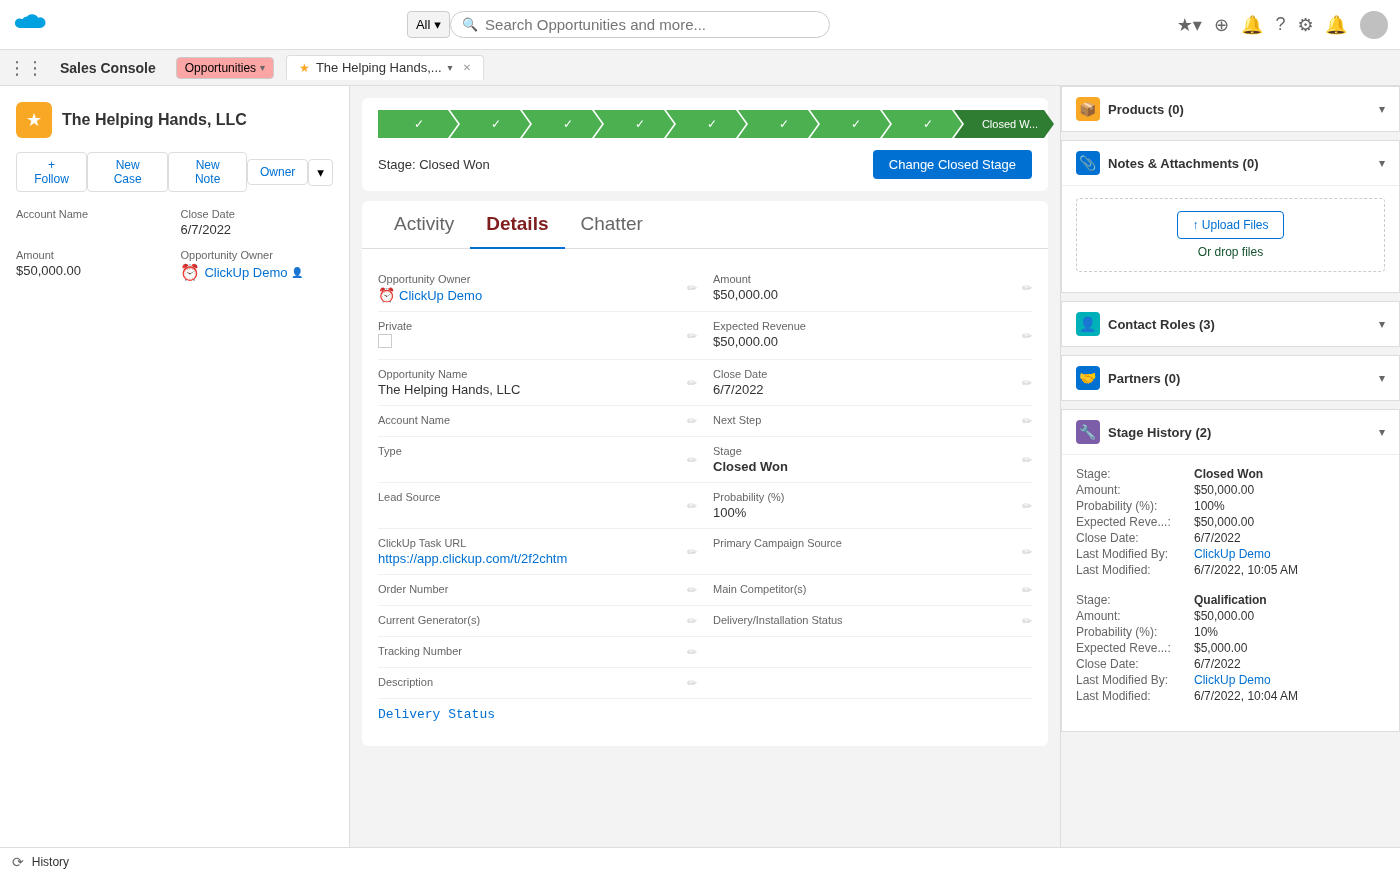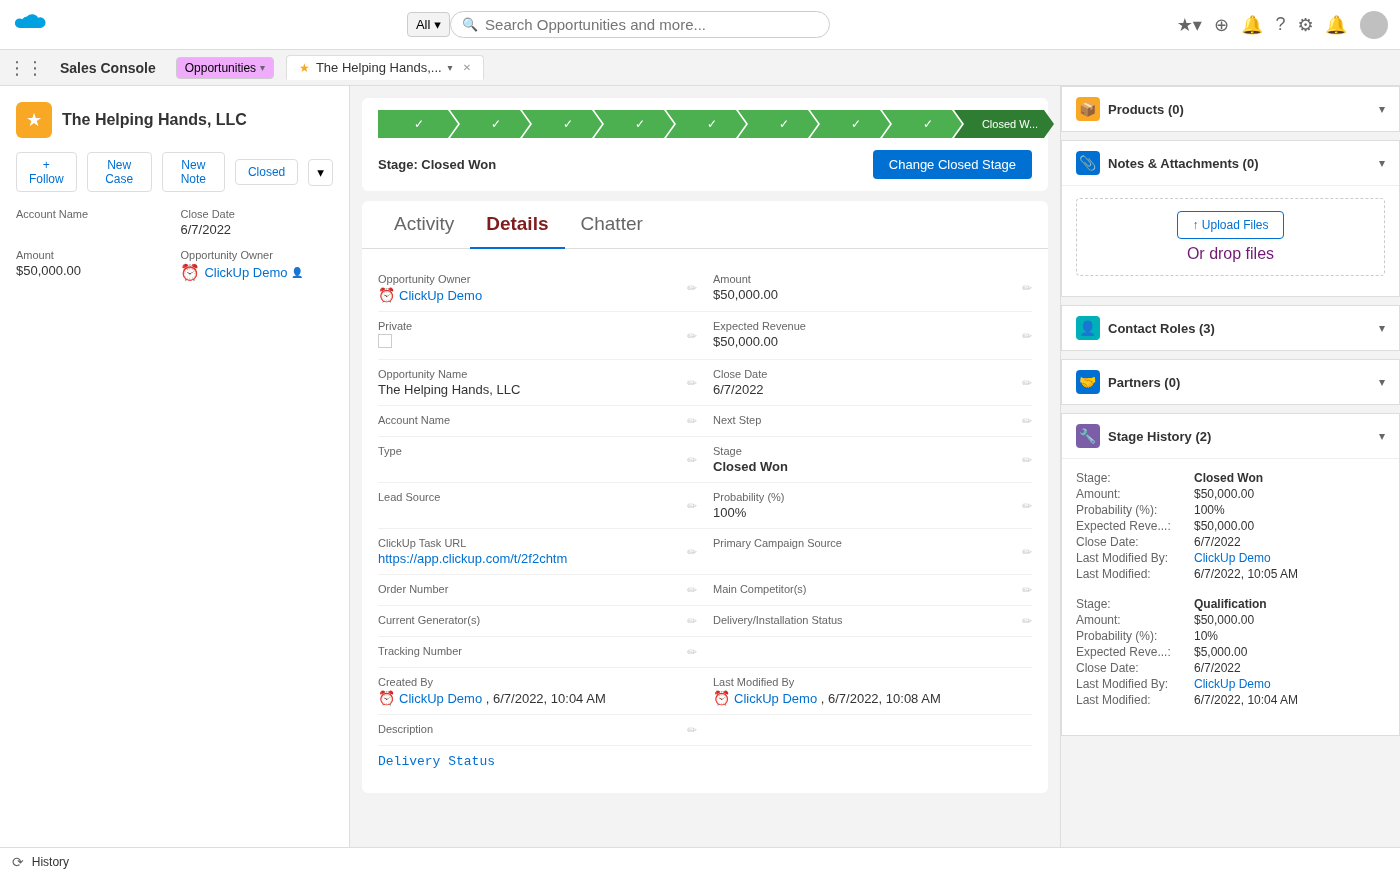--- a/index.html
+++ b/index.html
@@ -11,21 +11,21 @@
       height: 50px;
       display: flex;
       align-items: center;
       padding: 0 12px;
       border-bottom: 1px solid #ddd;
       position: relative;
       z-index: 10;
     }
     .top-nav-logo { width: 36px; height: 36px; margin-right: 12px; }
     .top-nav-logo svg { width: 36px; height: 36px; }
-    .nav-search-area { display: flex; align-items: center; flex: 1; justify-content: center; gap: 0; }
+    .nav-search-area { display: flex; flex: 1; justify-content: center; gap: 0; }
     .nav-search-select {
       display: flex; align-items: center; gap: 4px;
       border: 1px solid #ccc; border-radius: 4px;
       padding: 4px 8px; font-size: 13px; cursor: pointer;
       background: #f3f3f3;
     }
     .nav-search-box {
       display: flex; align-items: center;
       border: 1px solid #ccc; border-radius: 20px;
       padding: 4px 12px; width: 380px; background: #fff;
@@ -56,41 +56,41 @@
     .tab-item.active {
       background: #fff; border-color: #ddd #ddd #fff;
       font-weight: 500;
     }
     .tab-item .tab-close { font-size: 10px; color: #999; cursor: pointer; margin-left: 4px; }
     .tab-dropdown { font-size: 10px; color: #666; }
     .nav-dropdown-btn {
       display: flex; align-items: center; gap: 4px;
       border: 1px solid #ccc; border-radius: 4px;
       padding: 3px 8px; font-size: 12px; cursor: pointer;
-      background: #f0abfc; margin-right: 8px;
+      background: #fca5a5; margin-right: 8px;
     }
 
     
     .main-layout {
       display: flex;
       height: calc(875px - 50px - 36px - 28px);
     }
 
     
     .left-panel {
       width: 350px;
       background: #fff;
       border-right: 1px solid #ddd;
       padding: 16px;
       flex-shrink: 0;
     }
     .record-header { display: flex; align-items: center; gap: 10px; margin-bottom: 14px; }
     .record-icon { width: 36px; height: 36px; background: #f9a825; border-radius: 6px; display: flex; align-items: center; justify-content: center; color: #fff; font-size: 18px; }
     .record-title { font-size: 16px; font-weight: 700; color: #333; }
-    .action-bar { display: flex; align-items: center; gap: 10px; margin-bottom: 16px; }
+    .action-bar { display: flex; align-items: center; gap: 0; margin-bottom: 16px; }
     .btn {
       padding: 5px 12px; border-radius: 4px; font-size: 12px; cursor: pointer;
       border: 1px solid #ddd; background: #fff; color: #0070d2; font-weight: 500;
       display: flex; align-items: center; gap: 4px;
     }
     .btn-dropdown { padding: 5px 8px; border-radius: 4px; border: 1px solid #ddd; background: #fff; cursor: pointer; }
     .fields-grid { display: grid; grid-template-columns: 1fr 1fr; gap: 12px; }
     .field-item label { font-size: 11px; color: #666; display: block; margin-bottom: 2px; }
     .field-item .field-value { font-size: 13px; color: #333; }
     .field-item .field-link { color: #0070d2; cursor: pointer; display: flex; align-items: center; gap: 4px; font-size: 13px; }
@@ -124,21 +124,21 @@
     .stage-step:first-child {
       clip-path: polygon(0 0, calc(100% - 10px) 0, 100% 50%, calc(100% - 10px) 100%, 0 100%);
       padding-left: 10px;
     }
     .stage-step.last {
       background: #2e7d32;
       clip-path: polygon(0 0, calc(100% - 10px) 0, 100% 50%, calc(100% - 10px) 100%, 0 100%, 10px 50%);
     }
     .stage-step .check { font-size: 12px; }
     .stage-bar-info { display: flex; align-items: center; justify-content: space-between; }
-    .stage-label { font-size: 13px; font-weight: 700; color: #333; }
+    .stage-label { font-size: 13px; font-weight: 400; color: #333; }
     .btn-primary {
       padding: 7px 16px; border-radius: 4px; border: none;
       background: #0070d2; color: #fff; font-size: 13px; cursor: pointer; font-weight: 500;
     }
 
     
     .content-card {
       background: #fff;
       border-radius: 6px;
       padding: 0;
@@ -202,21 +202,21 @@
       border: 1px dashed #ccc; border-radius: 4px;
       text-align: center; padding: 12px;
       margin-bottom: 8px;
     }
     .upload-btn {
       display: inline-flex; align-items: center; gap: 6px;
       padding: 6px 14px; border: 1px solid #0070d2; border-radius: 4px;
       color: #0070d2; font-size: 12px; cursor: pointer; background: #fff;
       margin-bottom: 6px;
     }
-    .drop-text { font-size: 16px; color: #701a75; }
+    .drop-text { font-size: 12px; color: #14532d; }
 
     
     .history-entry { margin-bottom: 16px; font-size: 12px; }
     .history-field { display: flex; gap: 8px; margin-bottom: 2px; }
     .history-field .hl { color: #666; min-width: 110px; }
     .history-field .hv { color: #333; }
     .history-field .hv.bold { font-weight: 700; }
     .history-field .hv.link { color: #0070d2; cursor: pointer; }
     .view-all-link { text-align: center; padding: 8px; }
     .view-all-link a { color: #0070d2; font-size: 13px; cursor: pointer; text-decoration: none; }
@@ -291,21 +291,21 @@
       <div class="record-icon">
         <span>★</span>
       </div>
       <div class="record-title">The Helping Hands, LLC</div>
     </div>
 
     <div class="action-bar">
       <button class="btn">+ Follow</button>
       <button class="btn">New Case</button>
       <button class="btn">New Note</button>
-      <button class="btn">Closed</button>
+      <button class="btn">Owner</button>
       <button class="btn-dropdown">▾</button>
     </div>
 
     <div class="fields-grid">
       <div class="field-item">
         <label>Account Name</label>
         <div class="field-value"></div>
       </div>
       <div class="field-item">
         <label>Close Date</label>
@@ -497,38 +497,20 @@
 
         <div class="detail-row">
           <div class="detail-field">
             <label>Tracking Number</label>
             <div class="val"></div>
             <span class="edit-icon">✏</span>
           </div>
           <div class="detail-field"></div>
         </div>
 
-        <div class="detail-row">
-          <div class="detail-field">
-            <label>Created By</label>
-            <div class="val">
-              <span style="font-size:14px;">⏰</span>
-              <a href="#" style="color:#0070d2;">ClickUp Demo</a>
-              <span>, 6/7/2022, 10:04 AM</span>
-            </div>
-          </div>
-          <div class="detail-field">
-            <label>Last Modified By</label>
-            <div class="val">
-              <span style="font-size:14px;">⏰</span>
-              <a href="#" style="color:#0070d2;">ClickUp Demo</a>
-              <span>, 6/7/2022, 10:08 AM</span>
-            </div>
-          </div>
-        </div>
 
         <div class="detail-row">
           <div class="detail-field">
             <label>Description</label>
             <div class="val"></div>
             <span class="edit-icon">✏</span>
           </div>
           <div class="detail-field"></div>
         </div>
 

